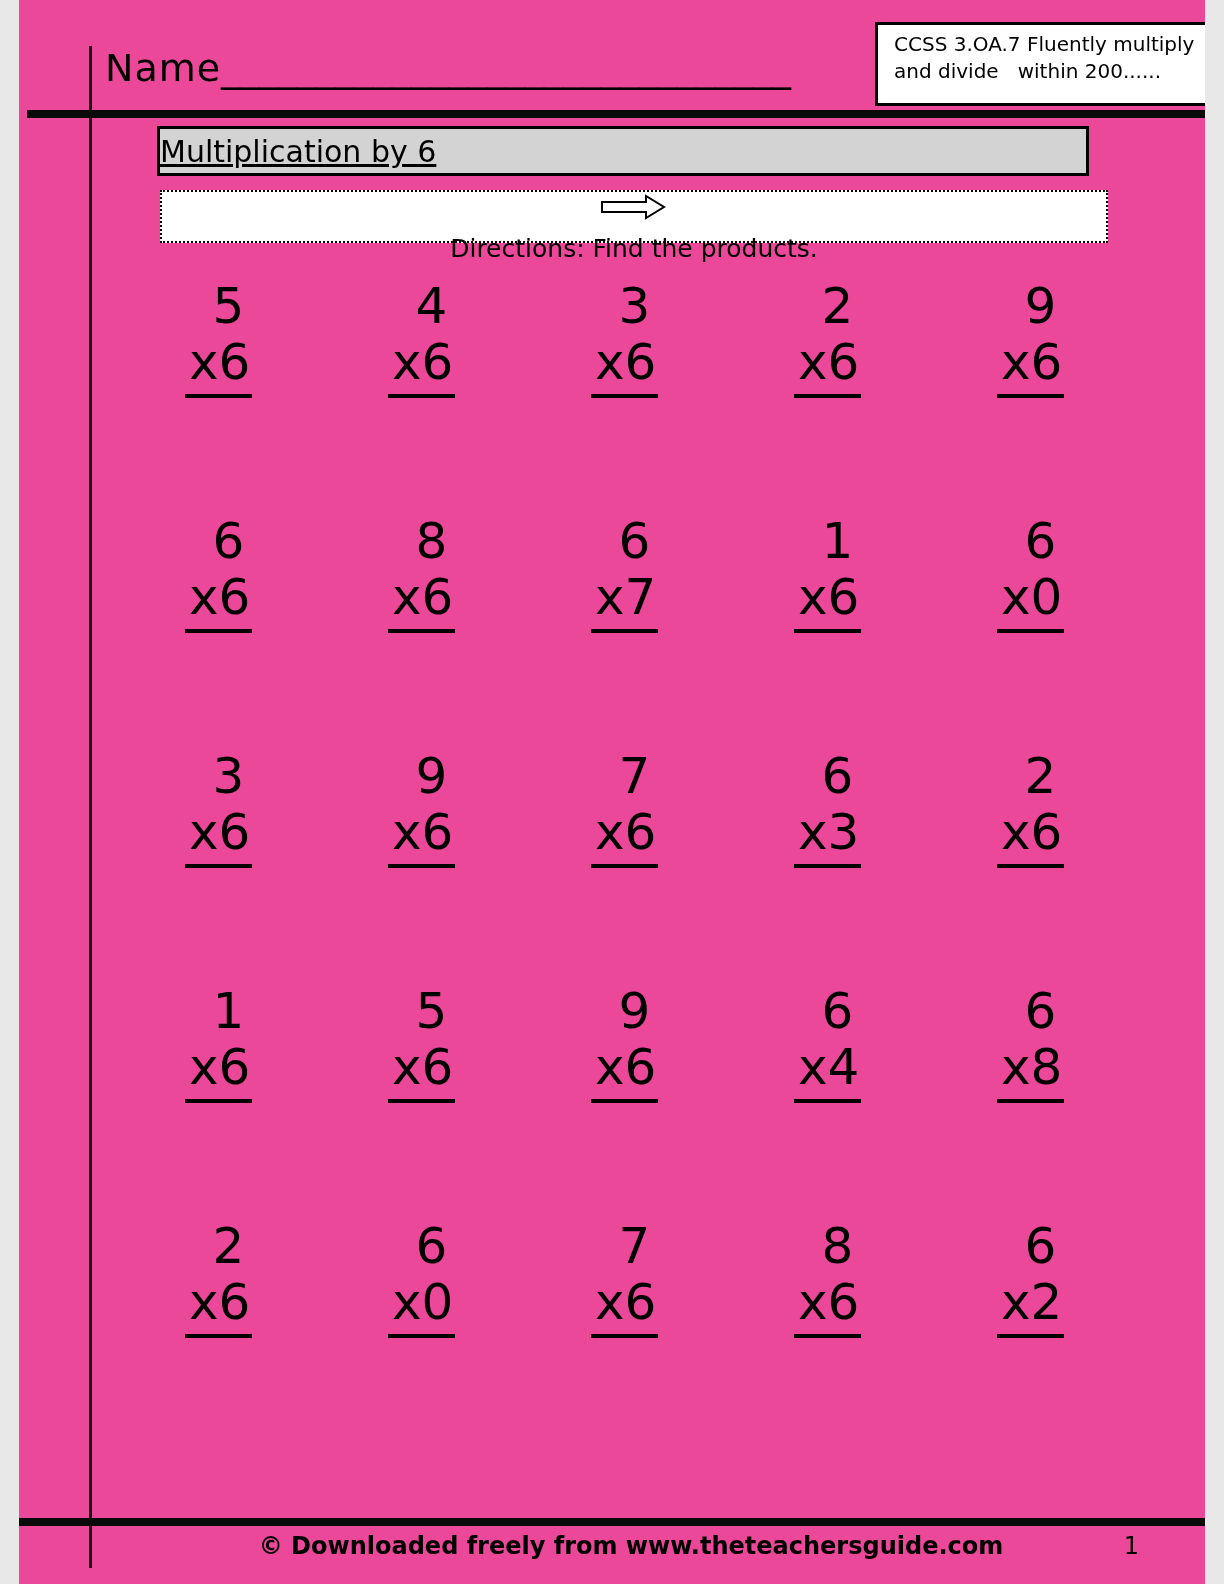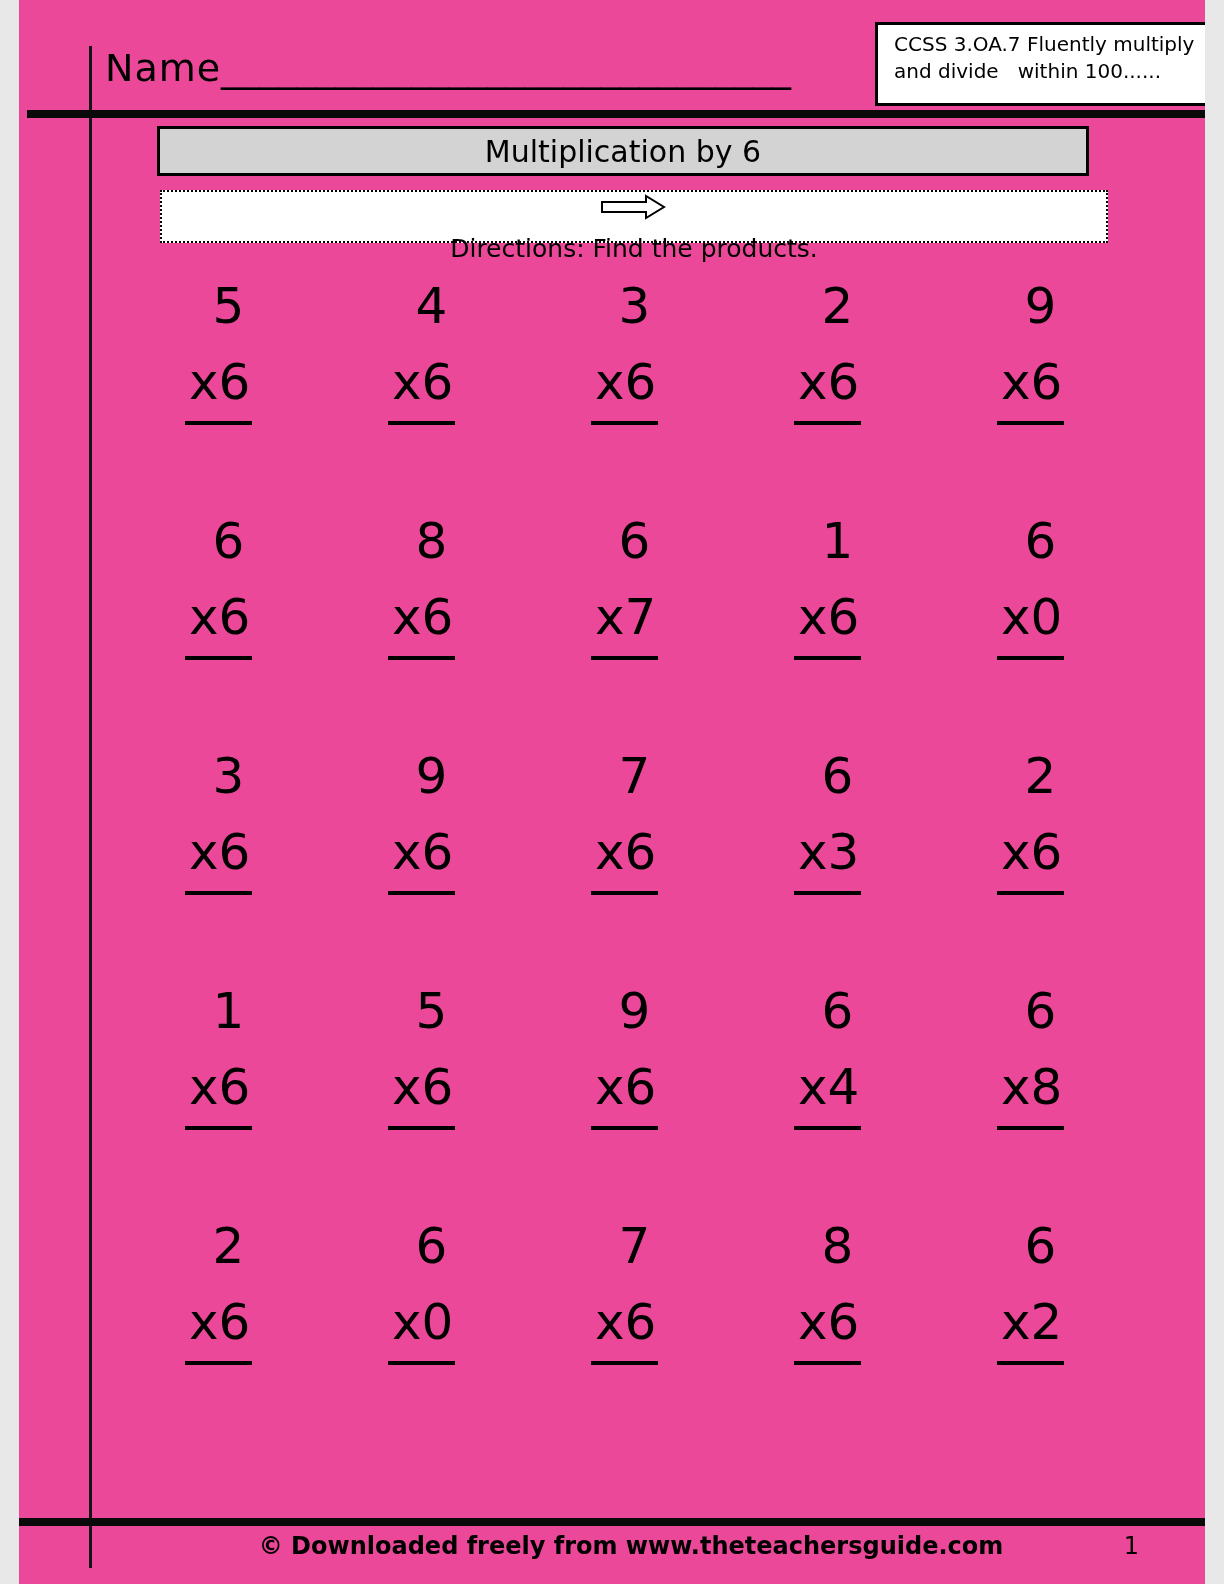--- a/index.html
+++ b/index.html
@@ -26,22 +26,23 @@
     position:absolute;left:856px;top:22px;width:312px;height:66px;
     border:3px solid #000;background:#fff;
     padding:6px 16px;font-size:20px;line-height:1.35;
   }
   .ccss-box div{white-space:pre-wrap;}
 
   
   .title-bar{
     position:absolute;left:138px;top:126px;width:926px;height:44px;
     background:#d3d3d3;border:3px solid #000;
-    display:flex;align-items:center;justify-content:center;
+    display:flex;align-items:center;
     font-size:30px;
+    text-decoration:underline;
   }
 
   
   .directions-box{
     position:absolute;left:141px;top:190px;width:928px;height:49px;
     border:2px dotted #000;background:#fff;
     display:flex;align-items:center;gap:12px;padding:0 8px;
     font-size:25px;
     flex-direction:column;
   }
@@ -50,21 +51,21 @@
   
   .problems-grid{
     position:absolute;left:140px;top:278px;width:1015px;
     display:grid;
     grid-template-columns:repeat(5,203px);
     grid-auto-rows:235px;
   }
   .cell{padding-left:26px;}
   .prob{display:inline-block;text-align:right;font-size:50px;line-height:1.12;}
   .prob .top{padding-right:8px;}
-  .prob .bottom{display:inline-block;border-bottom:4px solid #000;padding:0 2px 11px 4px;margin-top:20px;}
+  .prob .bottom{display:inline-block;border-bottom:4px solid #000;padding:0 2px 4px 4px;}
 
   
   .footer-credit{
     position:absolute;left:0;top:1532px;width:1224px;
     text-align:center;font-size:24px;font-weight:bold;
   }
   .page-number{position:absolute;top:1532px;right:66px;font-size:24px;}
 </style>
 </head>
 <body>
@@ -73,21 +74,21 @@
 
   <div class="vline"></div>
   <div class="hline-top"></div>
 
   <div class="name-row">
     <span>Name</span><span class="name-line">______________________________</span>
   </div>
 
   <div class="ccss-box">
     <div>CCSS 3.OA.7 Fluently multiply</div>
-    <div>and divide   within 100......</div>
+    <div>and divide   within 200......</div>
   </div>
 
   <div class="title-bar">
     <span>Multiplication by 6</span>
   </div>
 
   <div class="directions-box">
     <span class="arrow-icon">
       <svg width="68" height="30" viewBox="0 0 68 30">
         <path d="M2,10 H46 V4 L64,15 L46,26 V20 H2 Z" fill="#ffffff" stroke="#000000" stroke-width="2"></path>

